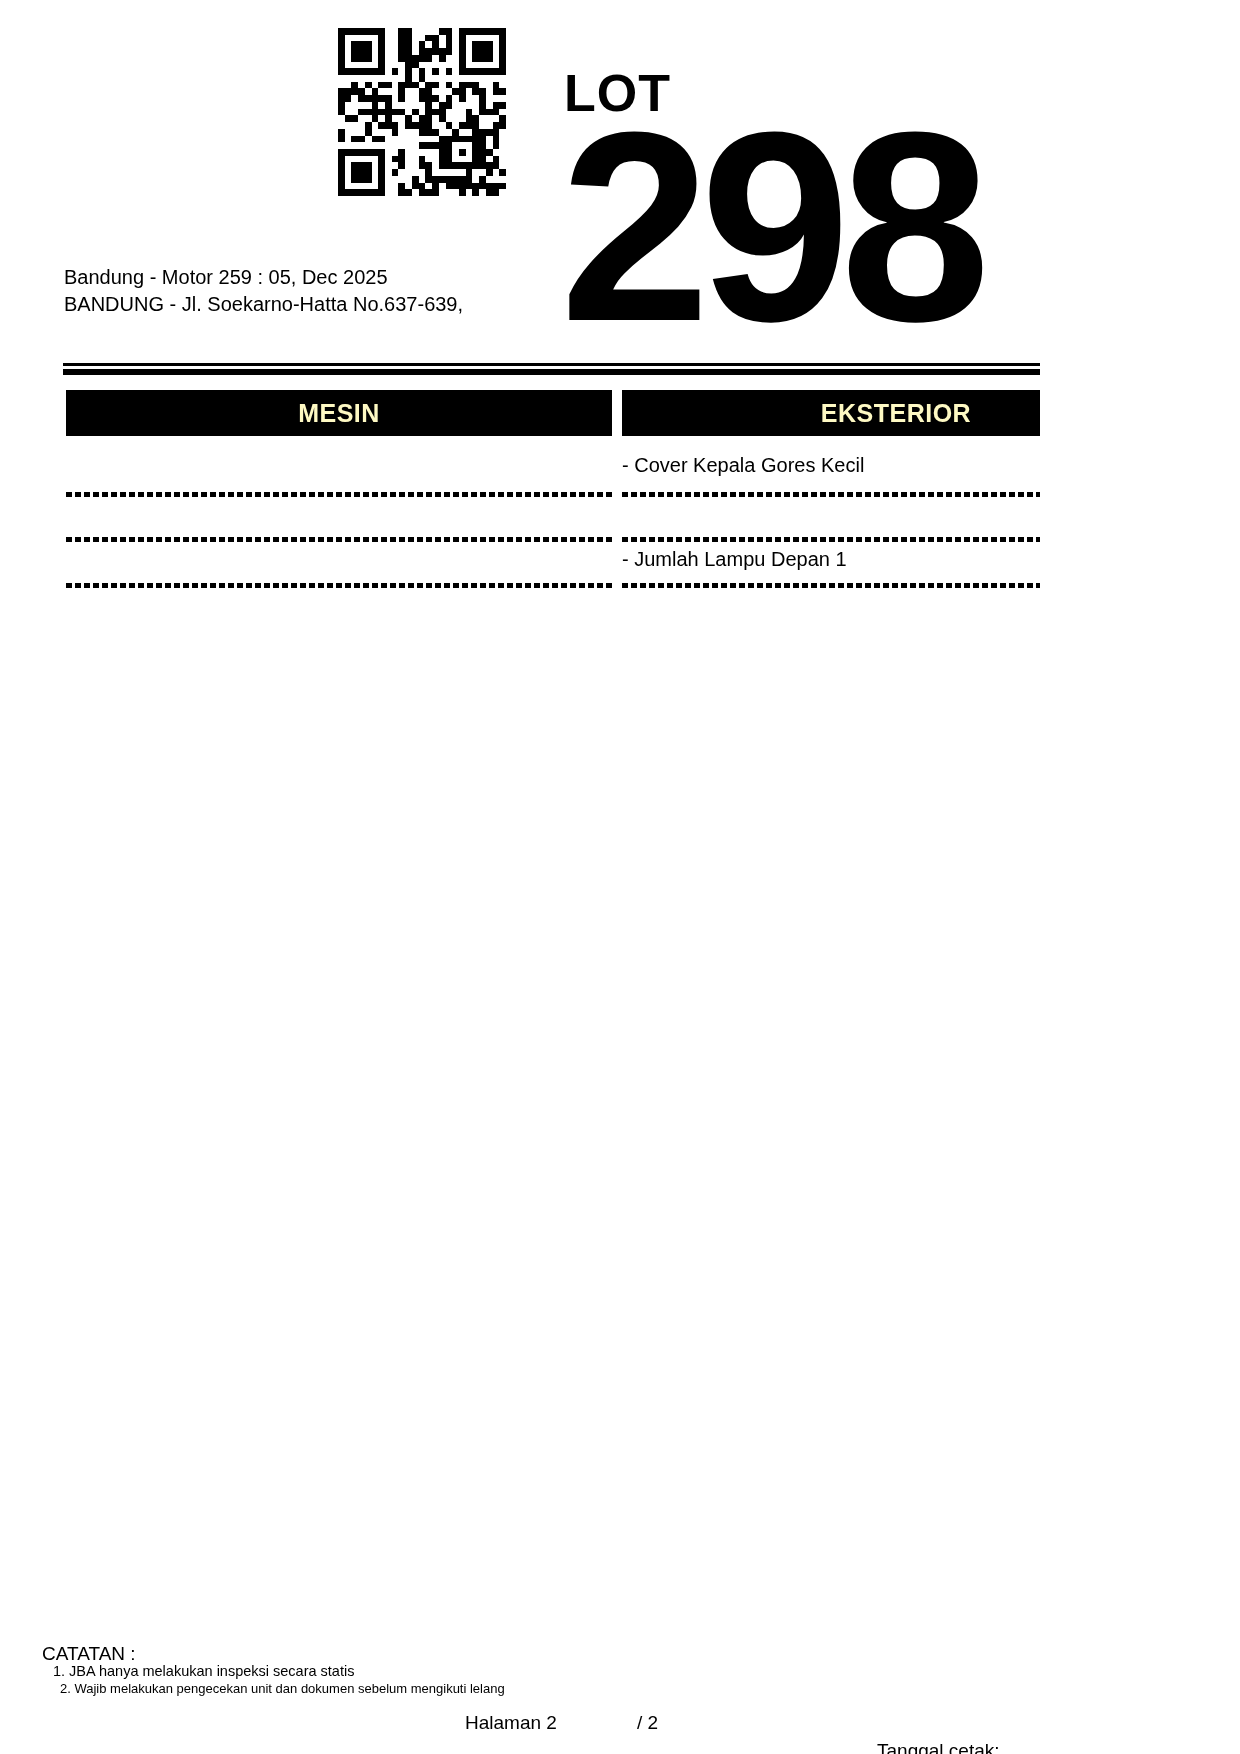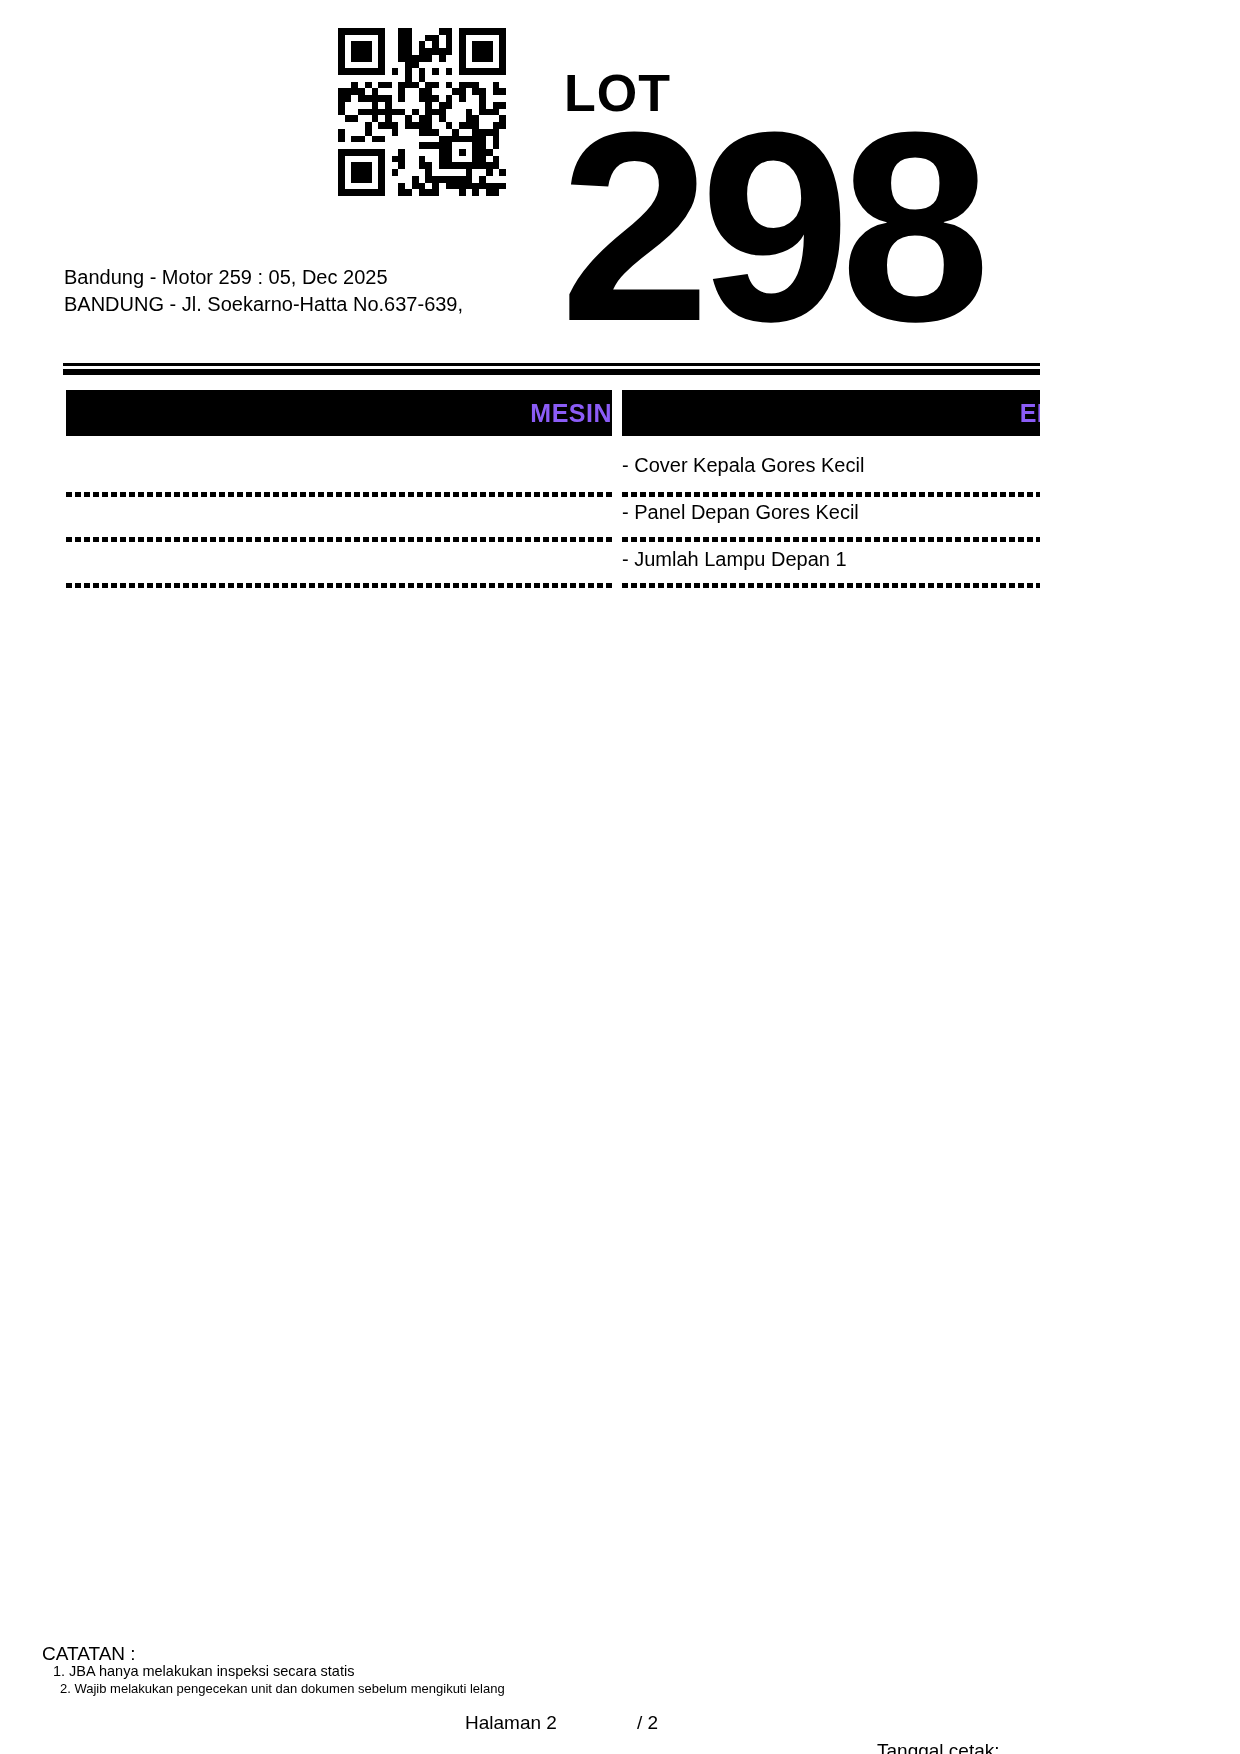--- a/index.html
+++ b/index.html
@@ -13,22 +13,22 @@
   #qr svg{display:block;width:168px;height:168px;}
   
   .lot-label{left:564px;top:67px;font-size:52px;font-weight:bold;letter-spacing:1px;line-height:1;}
   .lot-number{left:560px;top:92px;font-size:270px;font-weight:bold;letter-spacing:-10px;line-height:1;}
   
   .event-info{left:64px;top:264px;font-size:20px;line-height:27px;}
   
   .double-rule{left:63px;top:363px;width:1107px;height:12px;
     border-top:3px solid #000;border-bottom:6px solid #000;box-sizing:border-box;background:transparent;}
   
-  .bar{top:390px;height:46px;background:#000;color:#8b5cf6;font-size:25px;font-weight:bold;
-    letter-spacing:.5px;text-align:right;line-height:46px;}
+  .bar{top:390px;height:46px;background:#000;color:#fef9c3;font-size:25px;font-weight:bold;
+    letter-spacing:.5px;text-align:center;line-height:46px;}
   .bar-left{left:66px;width:546px;}
   .bar-right{left:622px;width:548px;}
   
   .item{left:622px;width:548px;font-size:20px;line-height:20px;white-space:nowrap;}
   .item-0{top:455px;} .item-1{top:502px;} .item-2{top:549px;}
   
   .dotted{height:5px;background:repeating-linear-gradient(90deg,#000 0 6px,transparent 6px 9px);}
   .dot-left{left:66px;width:546px;}
   .dot-right{left:622px;width:548px;}
   .dot-row-0{top:492px;} .dot-row-1{top:537px;} .dot-row-2{top:583px;}
@@ -380,21 +380,20 @@
     <div>Bandung - Motor 259 : 05, Dec 2025</div>
     <div>BANDUNG - Jl. Soekarno-Hatta No.637-639,</div>
   </div>
 
   <div class="abs double-rule"></div>
 
   <div class="abs bar bar-left">MESIN</div>
   <div class="abs bar bar-right">EKSTERIOR</div>
 
   <div class="abs item item-0">- Cover Kepala Gores Kecil</div>
-  <div class="abs item item-1">- Panel Depan Gores Kecil</div>
   <div class="abs item item-2">- Jumlah Lampu Depan 1</div>
 
   <div class="abs dotted dot-left dot-row-0"></div>
   <div class="abs dotted dot-right dot-row-0"></div>
   <div class="abs dotted dot-left dot-row-1"></div>
   <div class="abs dotted dot-right dot-row-1"></div>
   <div class="abs dotted dot-left dot-row-2"></div>
   <div class="abs dotted dot-right dot-row-2"></div>
 
   <div class="abs notes-title">CATATAN :</div>

